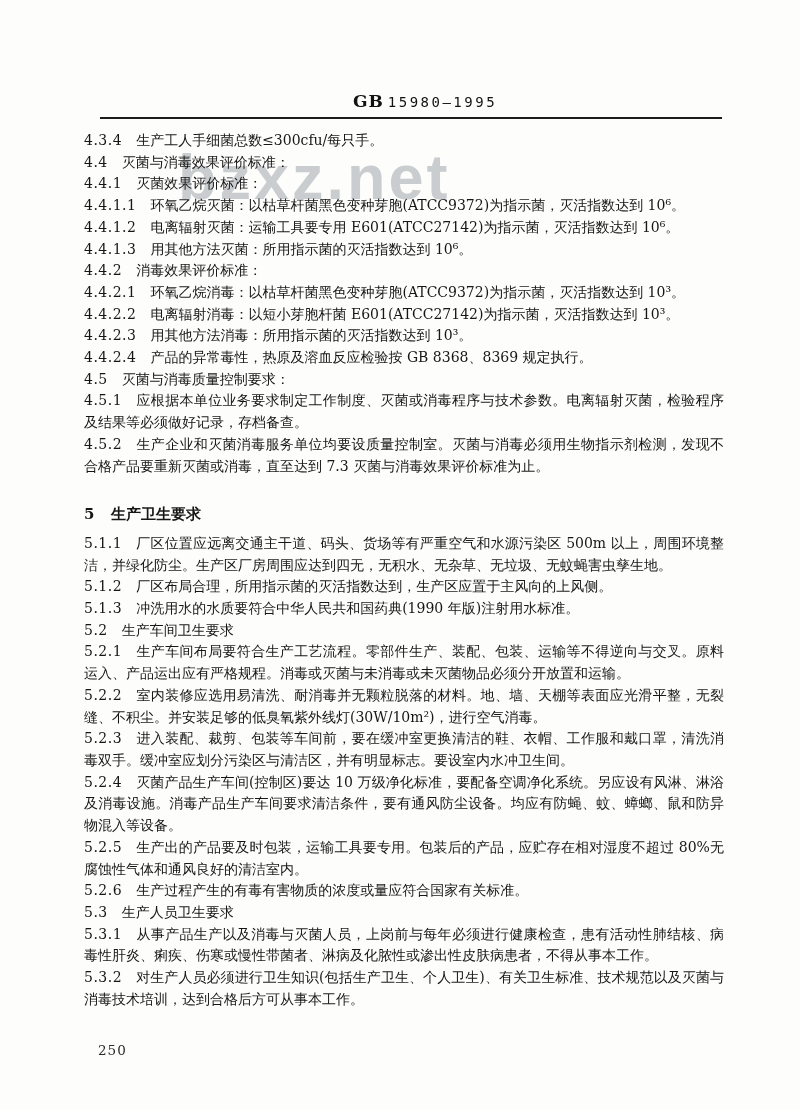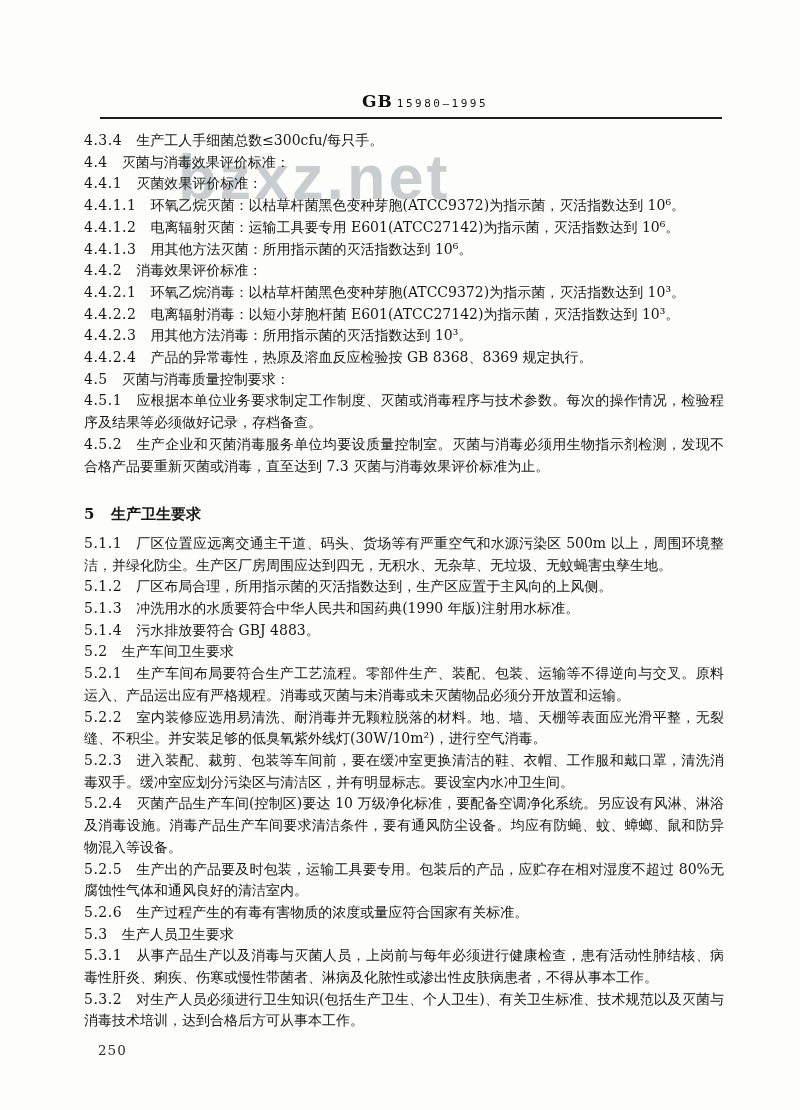--- a/index.html
+++ b/index.html
@@ -39,21 +39,21 @@
   }
   .doc-header .code-prefix {
     font-weight: 700;
     letter-spacing: 1px;
     margin-right: 4px;
   }
   .doc-header .code-number {
     font-weight: 500;
     letter-spacing: 2.5px;
     font-family: "DejaVu Sans Mono", "Liberation Mono", monospace;
-    font-size: 11px;
+    font-size: 14px;
   }
   .header-rule {
     position: absolute;
     top: 117px; left: 100px;
     width: 622px; height: 2px;
     background: #1c1c1c;
     z-index: 1;
   }
   .content {
     position: absolute;
@@ -142,21 +142,21 @@
 
   <p class="clause">
     <span class="clause-num">4.4.2.4</span><span class="clause-text">产品的异常毒性，热原及溶血反应检验按 GB 8368、8369 规定执行。</span>
   </p>
 
   <p class="clause">
     <span class="clause-num">4.5</span><span class="clause-text">灭菌与消毒质量控制要求：</span>
   </p>
 
   <p class="clause">
-    <span class="clause-num">4.5.1</span><span class="clause-text">应根据本单位业务要求制定工作制度、灭菌或消毒程序与技术参数。每次的操作情况，检验程序及结果等必须做好记录，存档备查。</span>
+    <span class="clause-num">4.5.1</span><span class="clause-text">应根据本单位业务要求制定工作制度、灭菌或消毒程序与技术参数。电离辐射灭菌，检验程序及结果等必须做好记录，存档备查。</span>
   </p>
 
   <p class="clause">
     <span class="clause-num">4.5.2</span><span class="clause-text">生产企业和灭菌消毒服务单位均要设质量控制室。灭菌与消毒必须用生物指示剂检测，发现不合格产品要重新灭菌或消毒，直至达到 7.3 灭菌与消毒效果评价标准为止。</span>
   </p>
 
   <p class="clause heading">
     <span class="clause-num">5</span><span class="clause-text">生产卫生要求</span>
   </p>
 
@@ -166,23 +166,20 @@
   </p>
 
   <p class="clause">
     <span class="clause-num">5.1.2</span><span class="clause-text">厂区布局合理，所用指示菌的灭活指数达到，生产区应置于主风向的上风侧。</span>
   </p>
 
   <p class="clause">
     <span class="clause-num">5.1.3</span><span class="clause-text">冲洗用水的水质要符合中华人民共和国药典(1990 年版)注射用水标准。</span>
   </p>
 
-  <p class="clause">
-    <span class="clause-num">5.1.4</span><span class="clause-text">污水排放要符合 GBJ 4883。</span>
-  </p>
 
   <p class="clause">
     <span class="clause-num">5.2</span><span class="clause-text">生产车间卫生要求</span>
   </p>
 
   <p class="clause">
     <span class="clause-num">5.2.1</span><span class="clause-text">生产车间布局要符合生产工艺流程。零部件生产、装配、包装、运输等不得逆向与交叉。原料运入、产品运出应有严格规程。消毒或灭菌与未消毒或未灭菌物品必须分开放置和运输。</span>
   </p>
 
   <p class="clause">

